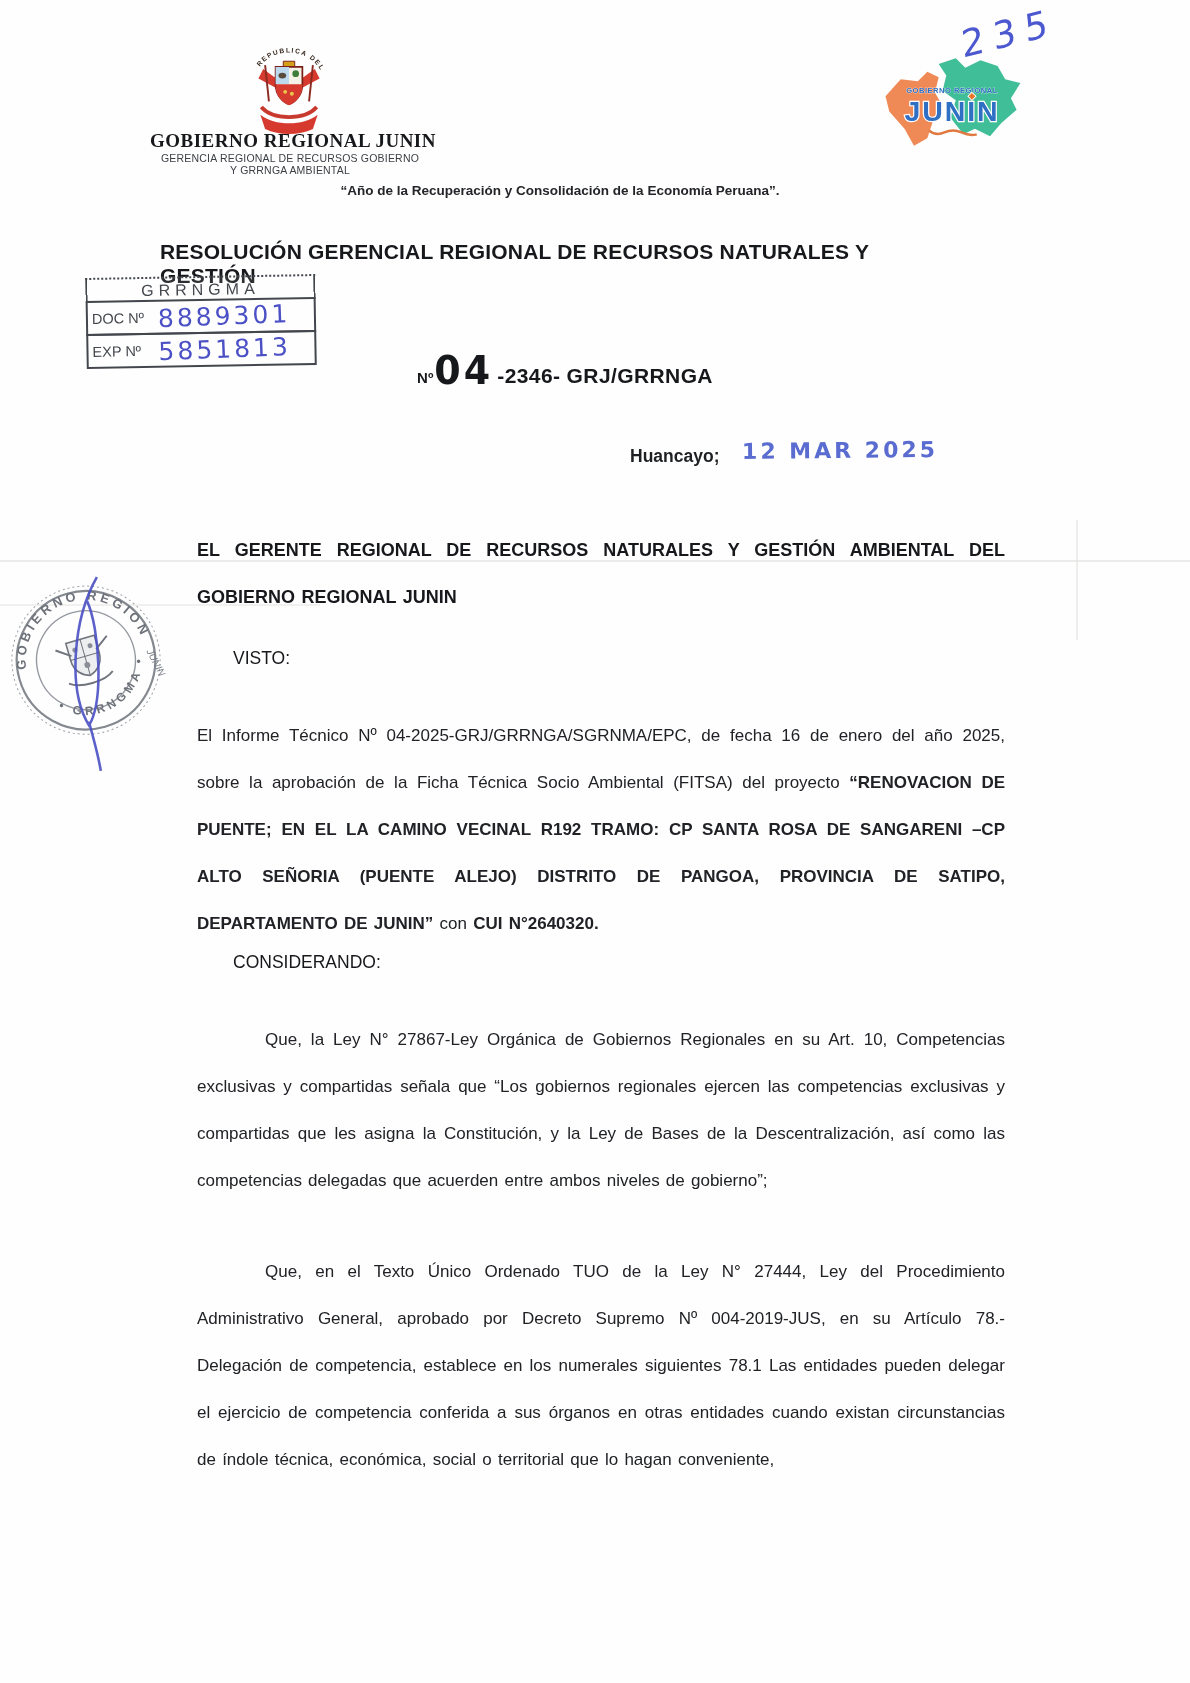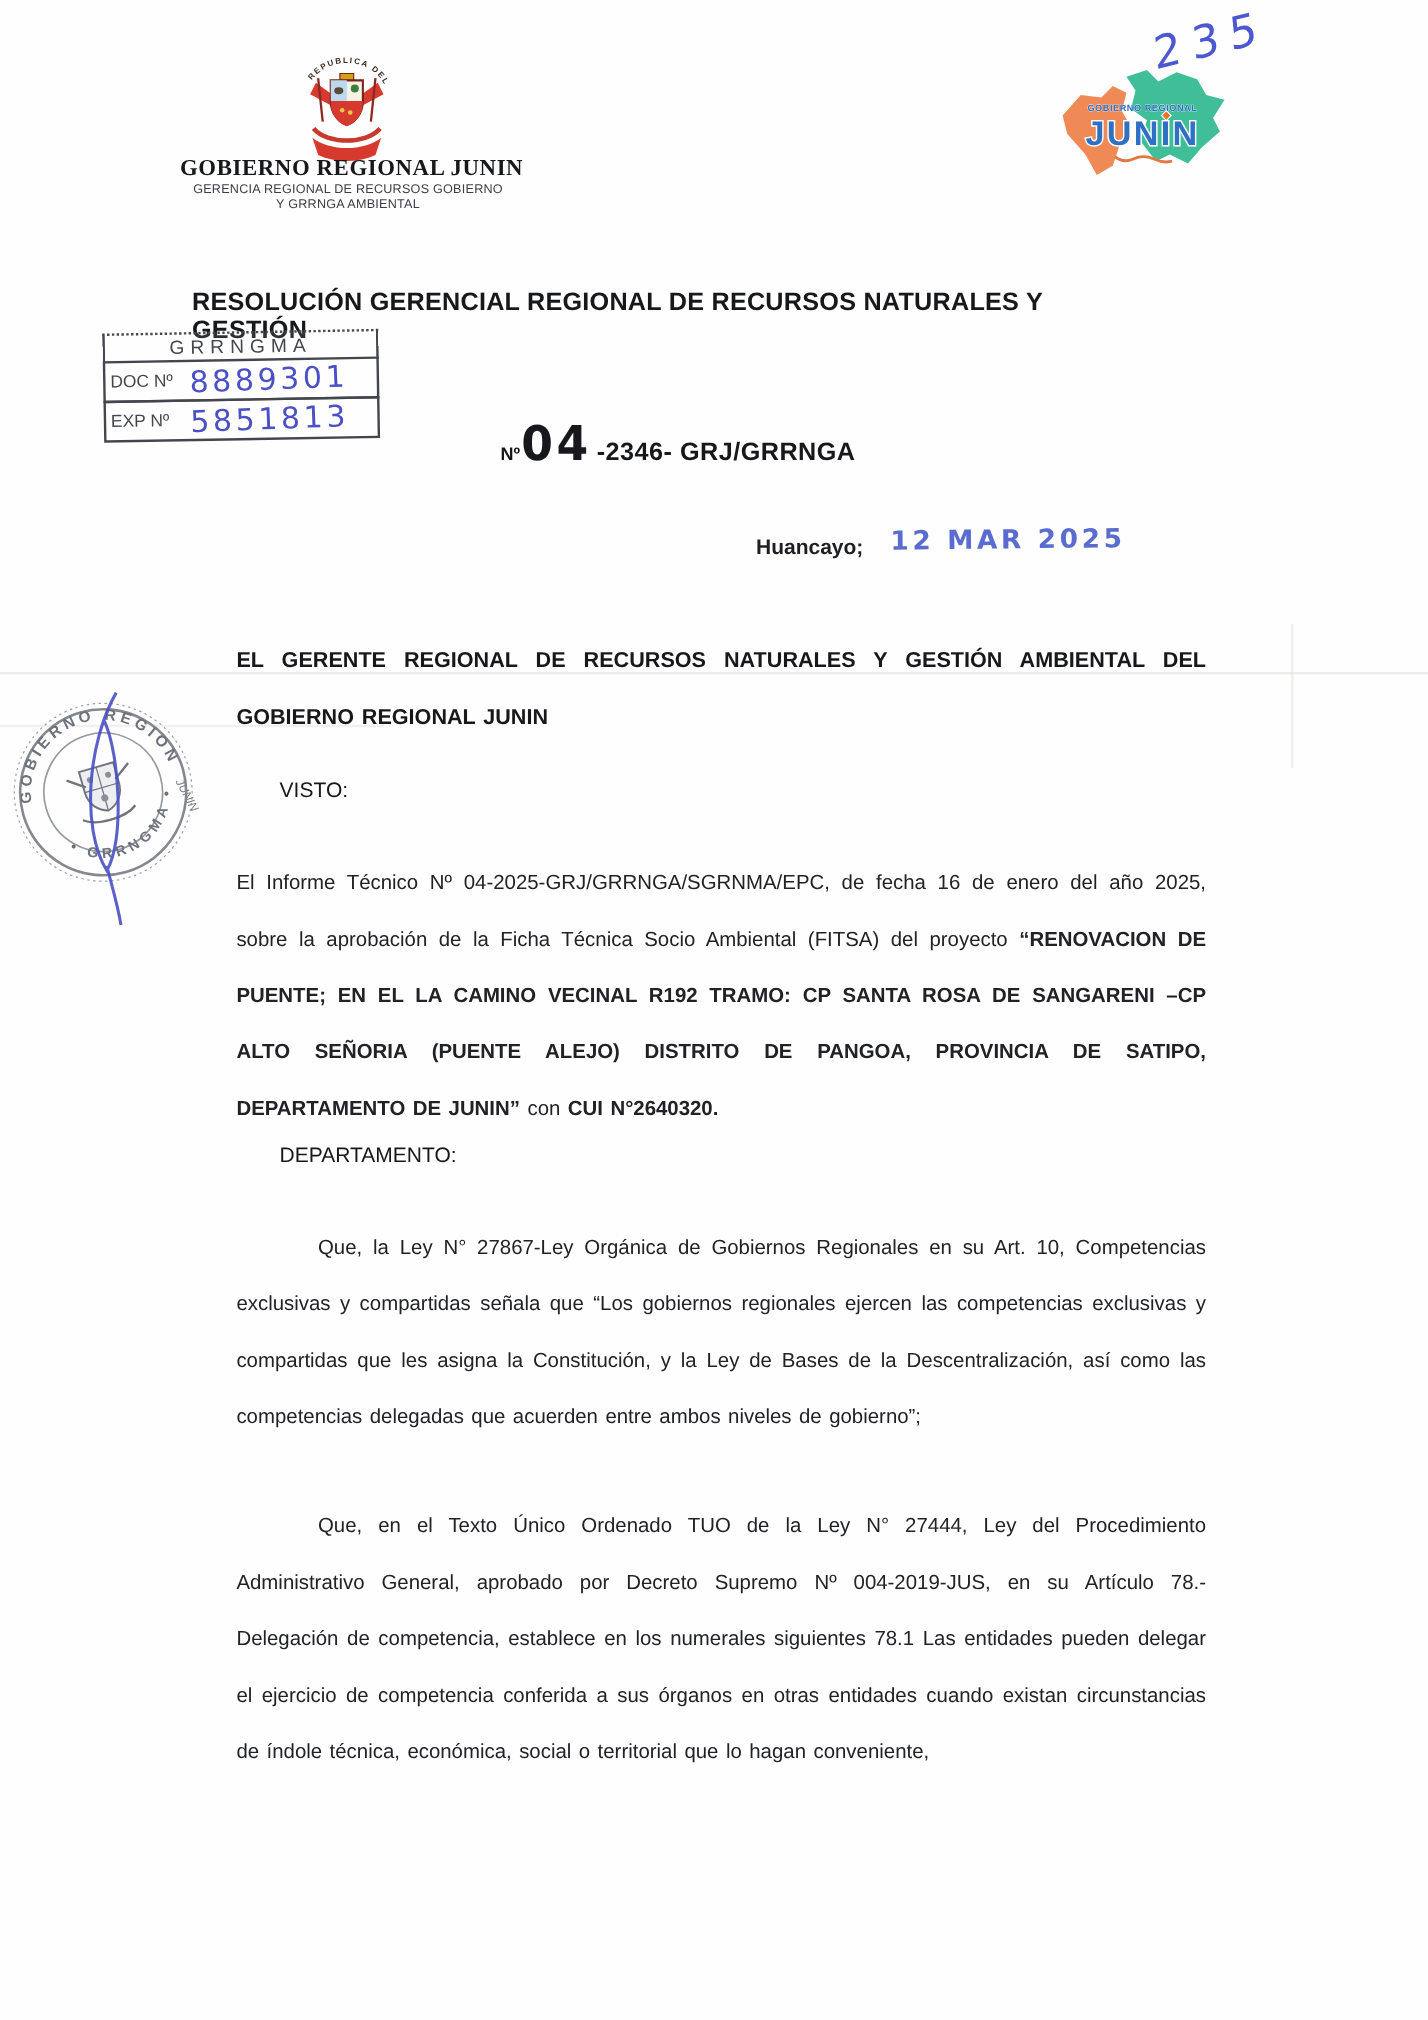--- a/index.html
+++ b/index.html
@@ -110,20 +110,21 @@
 
   <svg class="junin-logo" viewBox="0 0 160 110">
     <path d="M10,48 L26,30 L44,32 L54,22 L66,28 L62,44 L70,58 L60,74 L54,92 L40,100 L30,82 L14,64 Z" fill="#ef8a57"></path>
     <path d="M66,14 L84,8 L94,18 L110,10 L128,16 L136,30 L152,34 L142,50 L148,62 L132,76 L120,90 L104,82 L92,88 L78,70 L84,52 L70,42 L74,26 Z" fill="#3fbe97"></path>
     <text x="80" y="44" text-anchor="middle" font-size="8" font-weight="bold" fill="#2f6fc4" stroke="#ffffff" stroke-width="0.5" paint-order="stroke" letter-spacing="0.5">GOBIERNO REGIONAL</text>
     <text x="80" y="74" text-anchor="middle" font-size="30" font-weight="800" fill="#2f6fc4" stroke="#ffffff" stroke-width="2.5" paint-order="stroke" letter-spacing="2" font-family="Liberation Sans, sans-serif">JUNIN</text>
     <rect x="98" y="45" width="6" height="6" transform="rotate(45 101 48)" fill="#e8742c" stroke="#ffffff" stroke-width="1"></rect>
     <path d="M56,84 q7,6 16,2 t18,0 t16,2" stroke="#e07840" stroke-width="2.5" fill="none"></path>
   </svg>
 
+  <div class="year-quote">“Año de la Recuperación y Consolidación de la Economía Peruana”.</div>
 
   <div class="res-title l1">RESOLUCIÓN GERENCIAL REGIONAL DE RECURSOS NATURALES Y GESTIÓN</div>
 
   <div class="registry">
     <div class="row hdr">GRRNGMA</div>
     <div class="row line">
       <span class="lab">DOC Nº</span>
       <span class="val">8889301</span>
     </div>
     <div class="row line">
@@ -175,17 +176,17 @@
         <circle cx="93" cy="75" r="2.5" fill="#8a8e96"></circle>
         <circle cx="85" cy="93" r="3" fill="#8a8e96"></circle>
       </g>
     </g>
     <path d="M96,4 C72,46 66,118 88,154 C103,130 99,56 86,28 M88,150 C92,166 97,182 100,200" stroke="#4a50c4" stroke-width="2.6" fill="none" opacity="0.9"></path>
   </svg>
 
   <div class="label visto-label">VISTO:</div>
   <div class="bodycol visto-para"><span>El Informe Técnico Nº 04-2025-GRJ/GRRNGA/SGRNMA/EPC, de fecha 16 de enero del año 2025, sobre la aprobación de la Ficha Técnica Socio Ambiental (FITSA) del proyecto </span><span style="font-weight: 700;">“RENOVACION DE PUENTE; EN EL LA CAMINO VECINAL R192 TRAMO: CP SANTA ROSA DE SANGARENI –CP ALTO SEÑORIA (PUENTE ALEJO) DISTRITO DE PANGOA, PROVINCIA DE SATIPO, DEPARTAMENTO DE JUNIN” </span><span>con </span><span style="font-weight: 700;">CUI N°2640320.</span></div>
 
-  <div class="label considerando-label">DEPARTAMENTO:</div>
+  <div class="label considerando-label">CONSIDERANDO:</div>
   <div class="bodycol para1">Que, la Ley N° 27867-Ley Orgánica de Gobiernos Regionales en su Art. 10, Competencias exclusivas y compartidas señala que “Los gobiernos regionales ejercen las competencias exclusivas y compartidas que les asigna la Constitución, y la Ley de Bases de la Descentralización, así como las competencias delegadas que acuerden entre ambos niveles de gobierno”;</div>
   <div class="bodycol para2">Que, en el Texto Único Ordenado TUO de la Ley N° 27444, Ley del Procedimiento Administrativo General, aprobado por Decreto Supremo Nº 004-2019-JUS, en su Artículo 78.- Delegación de competencia, establece en los numerales siguientes 78.1 Las entidades pueden delegar el ejercicio de competencia conferida a sus órganos en otras entidades cuando existan circunstancias de índole técnica, económica, social o territorial que lo hagan conveniente,</div>
 
 </div>
 
 </body></html>

